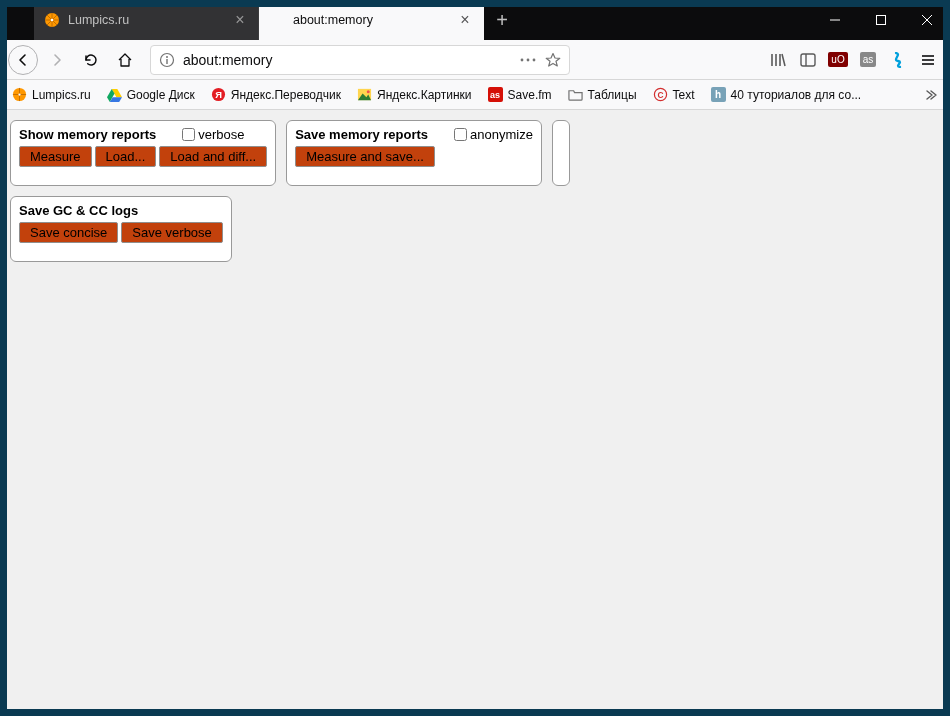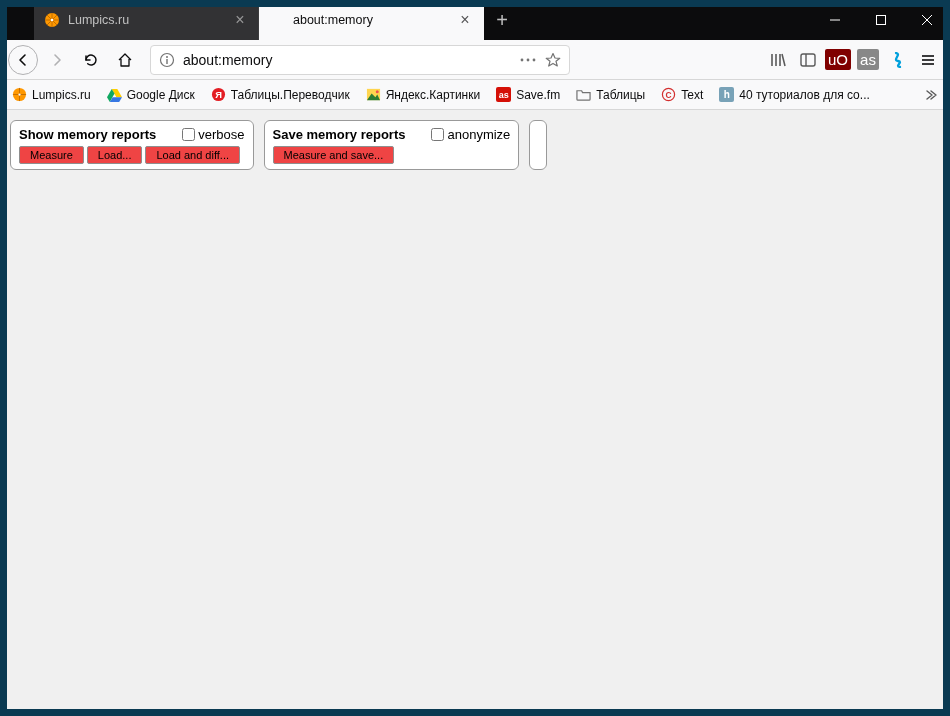--- a/index.html
+++ b/index.html
@@ -118,21 +118,21 @@
   }
   .url-action { color: #737373; cursor: pointer; display: flex; }
   .nav-right-icons {
     display: flex; gap: 2px; margin-left: auto; align-items: center;
   }
   .ext-icon {
     width: 28px; height: 28px; display: flex; align-items: center; justify-content: center;
     border-radius: 4px; cursor: pointer;
   }
   .pill {
-    font-size: 15px; padding: 2px 3px; background: #555; color: #fff; border-radius: 2px;
+    font-size: 10px; padding: 2px 3px; background: #555; color: #fff; border-radius: 2px;
   }
   .pill.ub { background: #800000; }
   .pill.os { background: #888; }
 
   
   .bookmarks {
     background: #f9f9fa;
     height: 30px;
     border-bottom: 1px solid #d7d7d7;
     display: flex;
@@ -157,36 +157,36 @@
   
   .page {
     background: #f0f0f0;
     padding: 10px;
   }
   .groups-row { display: flex; gap: 10px; flex-wrap: wrap; margin-bottom: 10px; }
   fieldset.group {
     background: #fff;
     border: 1px solid #999;
     border-radius: 6px;
-    padding: 6px 8px 5px;
+    padding: 6px 8px 18px;
   }
   .group-header {
     display: flex; align-items: center; gap: 10px;
     font-size: 13px;
     margin-bottom: 4px;
   }
   .group-title { font-weight: bold; }
   .chk-label { display: flex; align-items: center; gap: 3px; font-weight: normal; margin-left: 16px; }
   input[type=checkbox] { width: 13px; height: 13px; }
   .btnrow { display: flex; gap: 3px; flex-wrap: nowrap; }
   button.ui-btn {
-    background: #ef4444;
+    background: #c2410c;
     border: 1px solid #8f8f8f;
     padding: 2px 10px;
-    font-size: 11px;
+    font-size: 13px;
     border-radius: 2px;
     cursor: pointer;
   }
   .highlight-box {
     border: 3px solid #e01b24;
     border-radius: 8px;
     padding: 4px 2px 3px;
     box-shadow: 0 1px 0 rgba(0,0,0,0.2);
   }
 </style>
@@ -339,21 +339,21 @@
     </span>
     <span>Google Диск</span>
   </div>
   <div class="bookmark">
     <span class="bm-icon">
       <svg width="15" height="15" viewBox="0 0 16 16">
           <circle cx="8" cy="8" r="7" fill="#e31e24"></circle>
           <text x="8" y="12" text-anchor="middle" font-size="10" fill="#fff" font-weight="bold">Я</text>
         </svg>
     </span>
-    <span>Таблицы.Переводчик</span>
+    <span>Яндекс.Переводчик</span>
   </div>
   <div class="bookmark">
     <span class="bm-icon">
       <svg width="15" height="15" viewBox="0 0 16 16">
           <rect x="1" y="2" width="14" height="12" fill="#ffd54f"></rect>
           <polygon points="1,14 6,7 10,11 12,8 15,14" fill="#2e7d32"></polygon>
           <circle cx="12" cy="5" r="1.6" fill="#ef5350"></circle>
         </svg>
     </span>
     <span>Яндекс.Картинки</span>
@@ -422,15 +422,27 @@
       </div>
       <div class="btnrow">
         <button class="ui-btn">Measure and save...</button>
       </div>
     </fieldset>
 
     <fieldset class="group">
     </fieldset>
   </div>
 
+  <div class="groups-row">
+
+    <fieldset class="group">
+      <div class="group-header">
+        <span class="group-title">Save GC &amp; CC logs</span>
+      </div>
+      <div class="btnrow">
+        <button class="ui-btn">Save concise</button>
+        <button class="ui-btn">Save verbose</button>
+      </div>
+    </fieldset>
+  </div>
 </div>
 
 <div class="outer-border"></div>
 
 </body></html>

